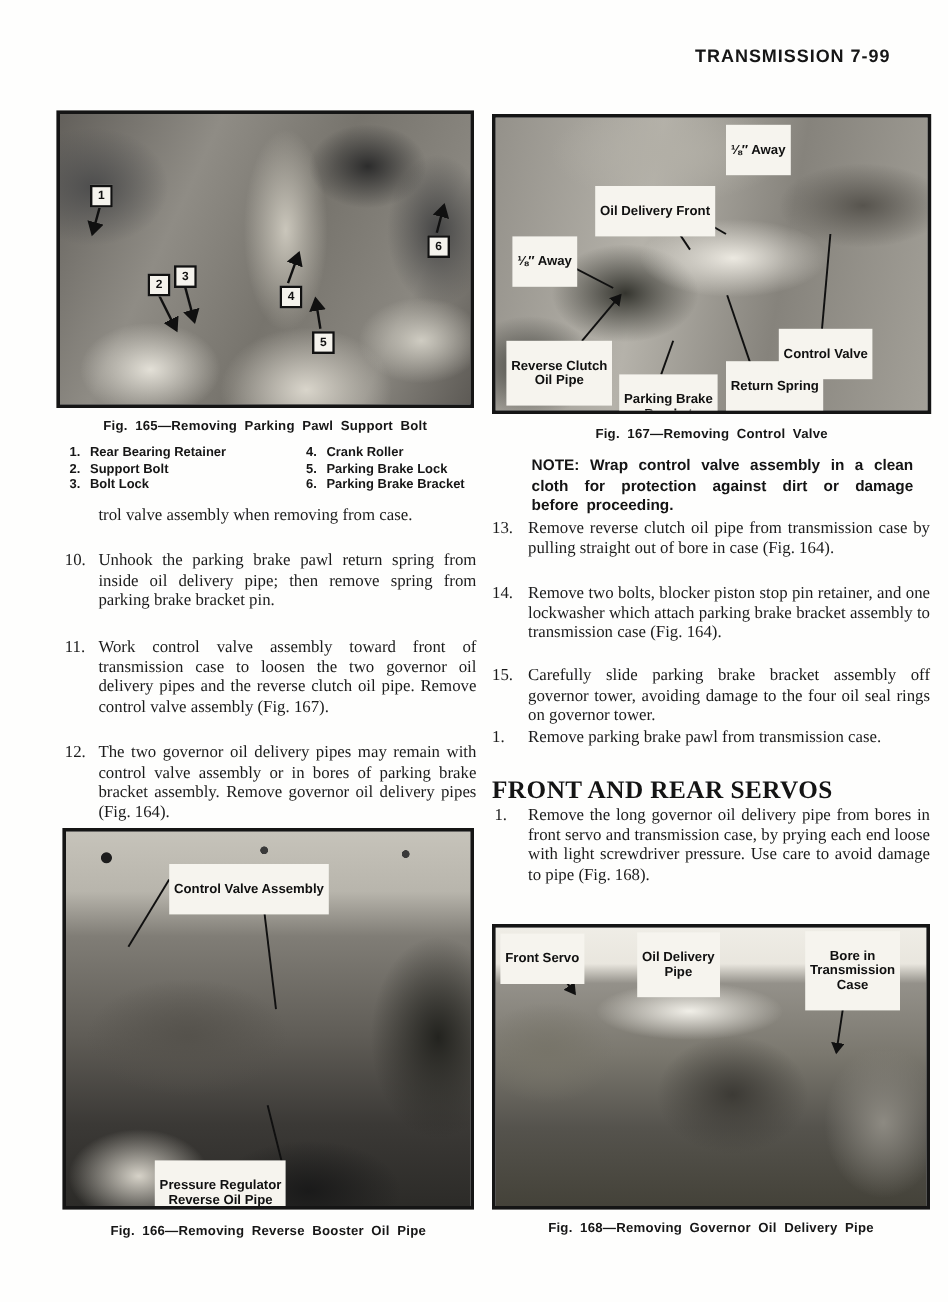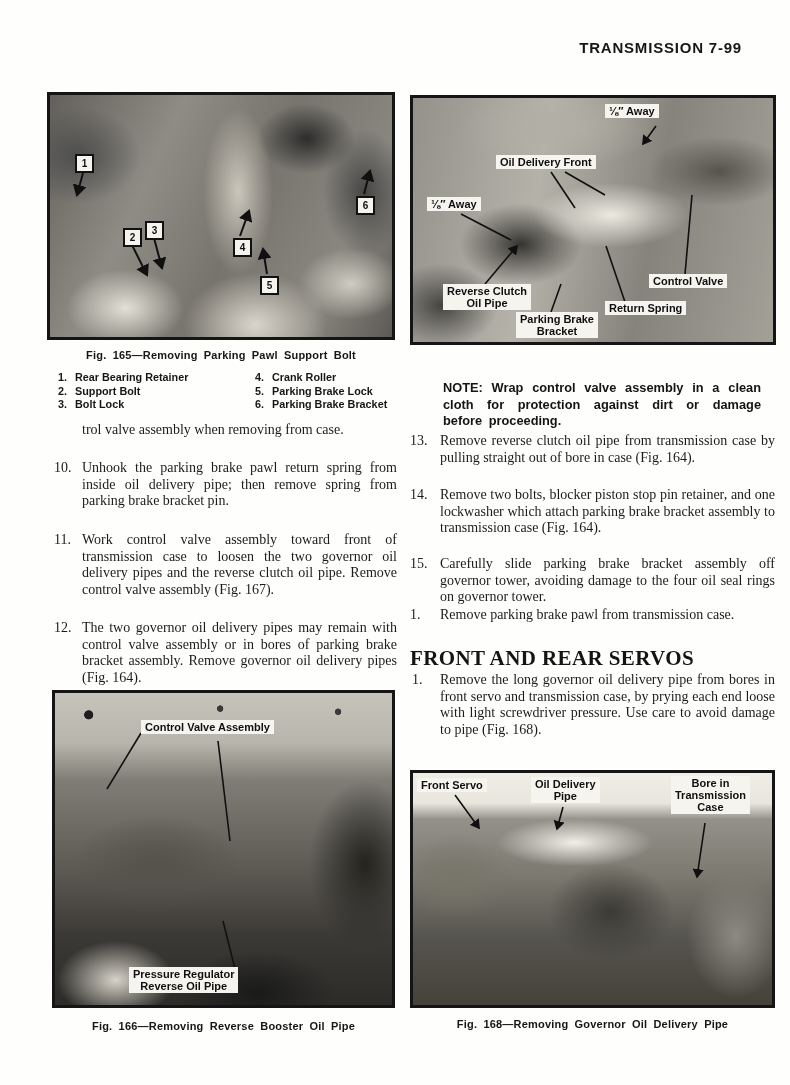--- a/index.html
+++ b/index.html
@@ -60,21 +60,21 @@
       radial-gradient(ellipse 90px 70px at 55% 60%, #3c3a35 0%, transparent 70%),
       radial-gradient(ellipse 70px 90px at 90% 70%, #8d8a82 0%, transparent 70%),
       radial-gradient(ellipse 80px 60px at 12% 45%, #777469 0%, transparent 70%),
       linear-gradient(180deg,#efede6 0%,#e9e6de 13%,#94918a 20%,#7b786f 45%,#55534d 72%,#444239 100%);}
   
   .plabel{
     position:absolute;
     background:#f6f4ee;color:#101010;
     font-family:"Liberation Sans", sans-serif;
     font-weight:bold;font-size:11px;line-height:12px;
-    padding:1px 4px;text-align:center;white-space:pre-line;
+    padding:15px 4px;text-align:center;white-space:pre-line;
   }
   .callout{
     position:absolute;width:15px;height:15px;
     background:#f5f3ed;border:2px solid #111;
     font-family:"Liberation Sans", sans-serif;
     font-weight:bold;font-size:10px;line-height:15px;
     text-align:center;color:#111;
   }
   
   .caption{
@@ -215,27 +215,28 @@
       <line x1="152" y1="74" x2="192" y2="97" stroke="#101010" stroke-width="1.6"></line>
       <line x1="48" y1="116" x2="98" y2="142" stroke="#101010" stroke-width="1.6"></line>
       <line x1="72" y1="186" x2="104" y2="148" stroke="#101010" stroke-width="1.6" marker-end="url(#ah167)"></line>
       <line x1="138" y1="214" x2="148" y2="186" stroke="#101010" stroke-width="1.6"></line>
       <line x1="212" y1="204" x2="193" y2="148" stroke="#101010" stroke-width="1.6"></line>
       <line x1="272" y1="176" x2="279" y2="97" stroke="#101010" stroke-width="1.6"></line>
     </svg>
     <div class="plabel" style="left:192px;top:6px">⅛″ Away</div>
     <div class="plabel" style="left:83px;top:57px">Oil Delivery Front</div>
     <div class="plabel" style="left:14px;top:99px">⅛″ Away</div>
-    <div class="plabel" style="left:30px;top:186px">Reverse Clutch
+    <div class="plabel" style="left:9px;top:186px">Reverse Clutch
 Oil Pipe</div>
     <div class="plabel" style="left:103px;top:214px">Parking Brake
 Bracket</div>
     <div class="plabel" style="left:192px;top:203px">Return Spring</div>
     <div class="plabel" style="left:236px;top:176px">Control Valve</div>
   </div>
+  <div class="caption" style="left:410px;top:356px;width:366px">Fig. 167—Removing Control Valve</div>
 
   <div class="note">NOTE: Wrap control valve assembly in a clean cloth for protection against dirt or damage before proceeding.</div>
 
   <div class="item rc" style="top:433px">
     <span class="num">13.</span>
     <span class="txt">Remove reverse clutch oil pipe from transmission case by pulling straight out of bore in case (Fig. 164).</span>
   </div>
   <div class="item rc" style="top:487px">
     <span class="num">14.</span>
     <span class="txt">Remove two bolts, blocker piston stop pin retainer, and one lockwasher which attach parking brake bracket assembly to transmission case (Fig. 164).</span>

